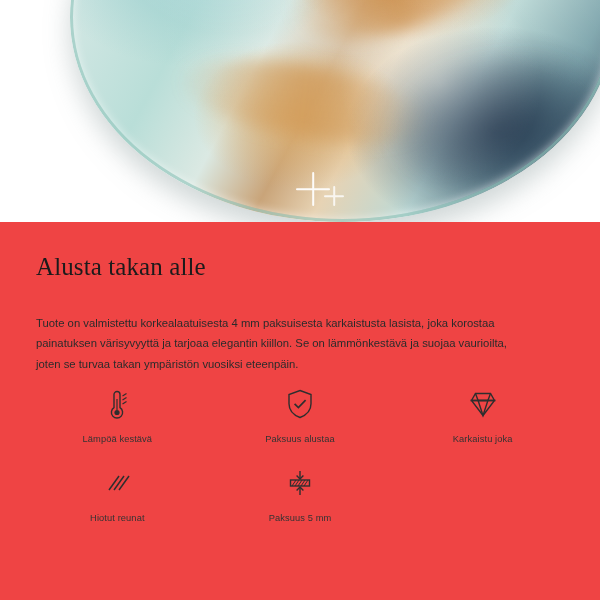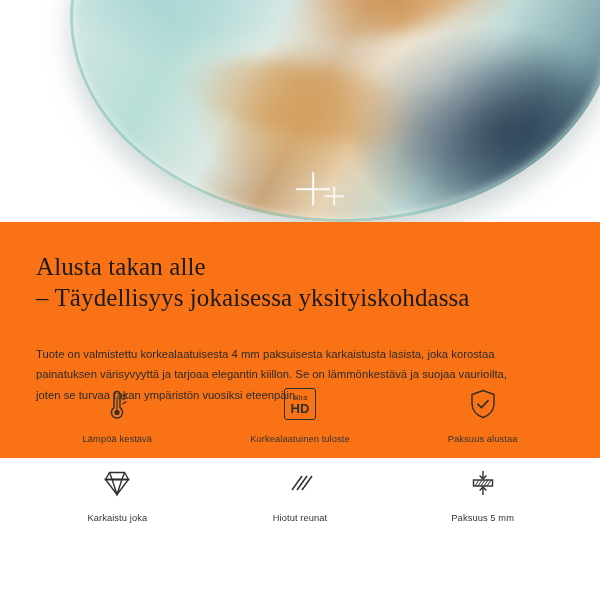--- a/index.html
+++ b/index.html
@@ -11,22 +11,22 @@
     width: 600px;
     height: 600px;
     background: #ffffff;
     font-family: "Liberation Sans", sans-serif;
     overflow: hidden;
   }
 
   .page {
     position: relative;
     width: 600px;
-    height: 458px;
-    background: #f97316;
+    height: 600px;
+    background: #ef4444;
   }
 
   
   .hero {
     position: absolute;
     left: 0;
     top: 0;
     width: 600px;
     height: 222px;
     overflow: hidden;
@@ -207,50 +207,40 @@
     </div>
     <div class="sparkle s2">
       <span class="h"></span>
         <span class="v"></span>
     </div>
   </div>
 
   <div class="content">
     <h1 class="headline">
       <span>Alusta takan alle</span>
-      <span class="line2">– Täydellisyys jokaisessa yksityiskohdassa</span>
     </h1>
     <p class="paragraph">Tuote on valmistettu korkealaatuisesta 4 mm paksuisesta karkaistusta lasista, joka korostaa painatuksen värisyvyyttä ja tarjoaa elegantin kiillon. Se on lämmönkestävä ja suojaa vaurioilta, joten se turvaa takan ympäristön vuosiksi eteenpäin.</p>
   </div>
 
   <div class="features">
 
     <div class="feature">
       <div class="ico">
         <svg width="38" height="38" viewBox="0 0 38 38" fill="none" stroke="#2e2e2e" stroke-width="1.4">
           <path d="M19 6.5a3 3 0 0 0-3 3v13.2a5.6 5.6 0 1 0 6 0V9.5a3 3 0 0 0-3-3z"></path>
           <circle cx="19" cy="27.5" r="2.6" fill="#2e2e2e" stroke="none"></circle>
           <line x1="19" y1="14" x2="19" y2="25.2" stroke-width="1.2"></line>
           <line x1="24.5" y1="11" x2="28.5" y2="8.5" stroke-width="1.2"></line>
           <line x1="24.5" y1="15" x2="28.5" y2="12.5" stroke-width="1.2"></line>
           <line x1="24.5" y1="19" x2="28.5" y2="16.5" stroke-width="1.2"></line>
         </svg>
       </div>
       <div class="cap">Lämpöä kestävä</div>
     </div>
 
-    <div class="feature">
-      <div class="ico">
-        <div class="hd-badge">
-          <div class="u">ultra</div>
-          <div class="d">HD</div>
-        </div>
-      </div>
-      <div class="cap">Korkealaatuinen tuloste</div>
-    </div>
 
     <div class="feature">
       <div class="ico">
         <svg width="38" height="38" viewBox="0 0 38 38" fill="none" stroke="#2e2e2e" stroke-width="1.4">
           <path d="M19 5.5l11 4v9.2c0 6.6-4.6 11.3-11 13.8-6.4-2.5-11-7.2-11-13.8V9.5l11-4z"></path>
           <path d="M13.6 18.8l3.8 3.8 7.2-7.4" stroke-width="1.7"></path>
         </svg>
       </div>
       <div class="cap">Paksuus alustaa</div>
     </div>

